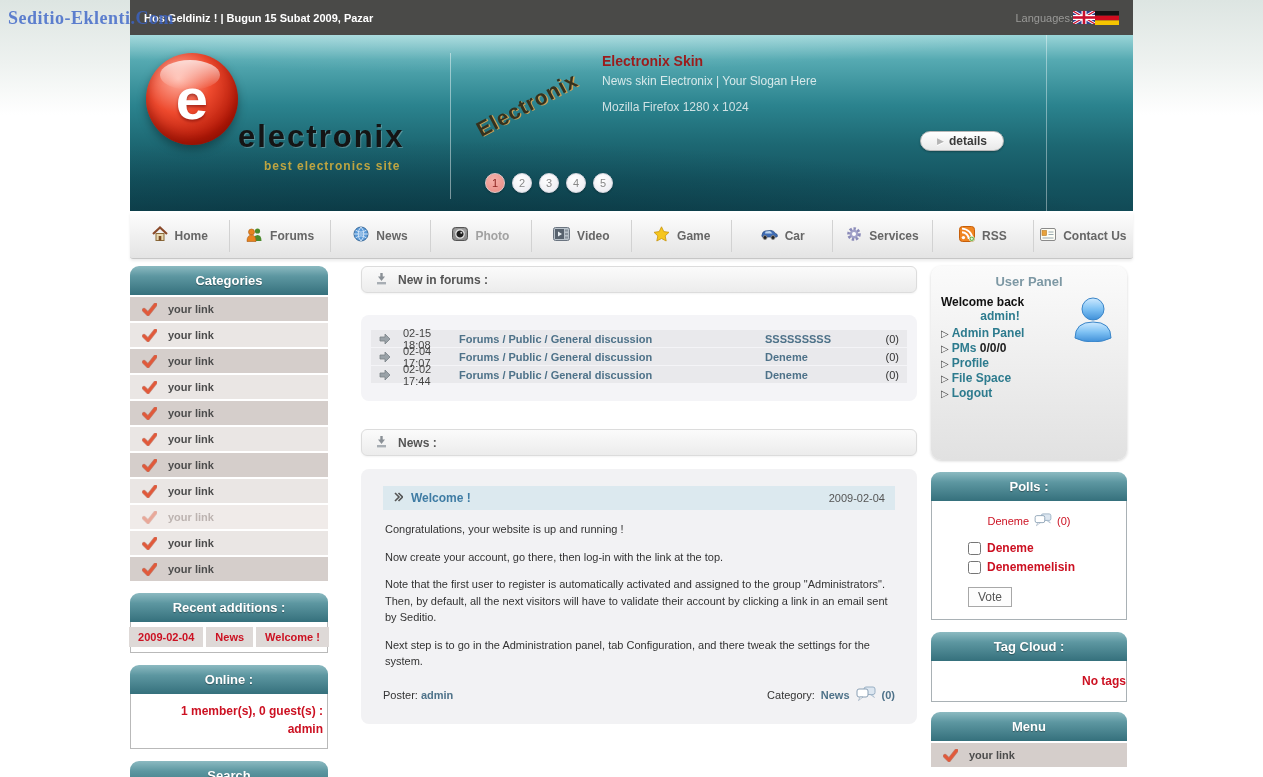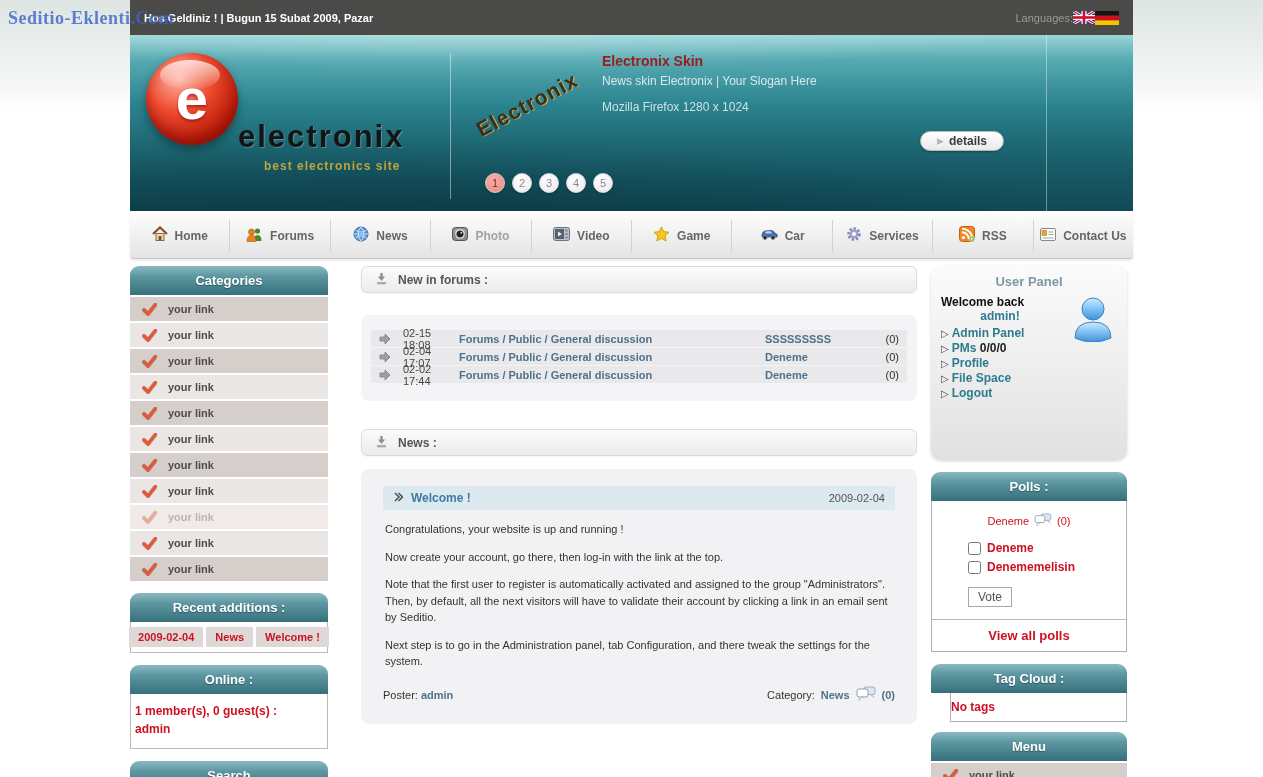--- a/index.html
+++ b/index.html
@@ -80,21 +80,21 @@
   .cat-item { height:24px; margin-top:2px; background:#d5cecb; display:flex; align-items:center; gap:11px;
     padding-left:12px; font-weight:bold; font-size:11px; color:#4c4c4c; cursor:pointer; }
   .cat-item.alt { background:#eae6e4; }
   .cat-item.muted { background:#f0ebe9; color:#bcb3b0; }
   .cat-item.muted svg { opacity:.45; }
   .cat-item svg { flex:none; }
 
   .panel { margin-top:12px; }
   .recent-body { background:#fff; border:1px solid #b9b9b9; border-top:none; padding:5px 4px; display:flex; gap:3px; justify-content:center; }
   .recent-cell { background:#ded9d7; padding:4px 9px; color:var(--c-red,#cc1122); font-weight:bold; font-size:11px; cursor:pointer; white-space:nowrap; }
-  .online-body { background:#fff; border:1px solid #b9b9b9; border-top:none; text-align:left;
+  .online-body { background:#fff; border:1px solid #b9b9b9; border-top:none; text-align:right;
     color:var(--c-red,#cc1122); font-weight:bold; font-size:12px; padding:8px 4px 10px; line-height:1.5; }
 
   
   .sec-bar { height:27px; background:linear-gradient(#fbfbfb,#ececec); border:1px solid #dcdcdc; border-radius:6px;
     display:flex; align-items:center; gap:10px; padding:0 13px; font-size:12px; font-weight:bold; color:#555;
     box-shadow:0 1px 2px rgba(0,0,0,.05); }
   .forums-card { margin-top:22px; background:#f4f4f7; border-radius:8px; padding:15px 10px 17px; }
   .f-row { display:flex; align-items:center; height:17px; margin-bottom:1px; background:#e9e9ec; font-size:11px; padding:0 8px; }
   .f-ico { width:24px; flex:none; line-height:0; }
   .f-time { width:56px; flex:none; color:#444; }
@@ -125,22 +125,22 @@
   .up-link .sfx { color:#222; }
 
   .polls-body { background:#fff; border:1px solid #a9b1b5; border-top:none; padding-top:12px; }
   .poll-q { display:flex; align-items:center; justify-content:center; gap:5px; color:var(--c-red,#cc1122); font-size:11px; }
   .poll-q .q-name { cursor:pointer; }
   .poll-opts { margin:12px 0 0 36px; }
   .poll-opt { display:flex; align-items:center; gap:6px; color:var(--c-red,#cc1122); font-weight:bold; font-size:12px; margin:5px 0; }
   .poll-opt input { width:13px; height:13px; cursor:pointer; }
   .vote-btn { margin:8px 0 12px 36px; font-size:12px; color:#555; background:#fdfdfd; border:1px solid #a8a8a8; padding:2px 9px; cursor:pointer; font-family:inherit; }
   .polls-footer { border-top:1px solid #b4bac0; text-align:center; padding:8px 0; color:var(--c-red,#cc1122); font-weight:bold; font-size:13px; cursor:pointer; }
-  .tag-body { background:#fff; border:1px solid #a9b1b5; border-top:none; text-align:left; padding:7px 0;
-    color:var(--c-red,#cc1122); font-weight:bold; font-size:12px;margin-left:19px; }
+  .tag-body { background:#fff; border:1px solid #a9b1b5; border-top:none; text-align:right; padding:13px 0;
+    color:var(--c-red,#cc1122); font-weight:bold; font-size:12px; }
 </style>
 </head>
 <body>
 
 <div class="page">
   <div class="watermark">Seditio-Eklenti.Com</div>
 
   <div class="container">
 
     <div class="topbar">
@@ -511,21 +511,20 @@
               <label class="poll-opt">
                 <input type="checkbox" style="">
                 <span>Deneme</span>
               </label>
               <label class="poll-opt">
                 <input type="checkbox" style="">
                 <span>Denememelisin</span>
               </label>
             </div>
             <button class="vote-btn">Vote</button>
-            <div class="polls-footer">View all polls</div>
           </div>
         </div>
 
         <div class="panel">
           <div class="thead">Tag Cloud :</div>
           <div class="tag-body">No tags</div>
         </div>
 
         <div class="panel" style="margin-top:10px;">
           <div class="thead">Menu</div>

